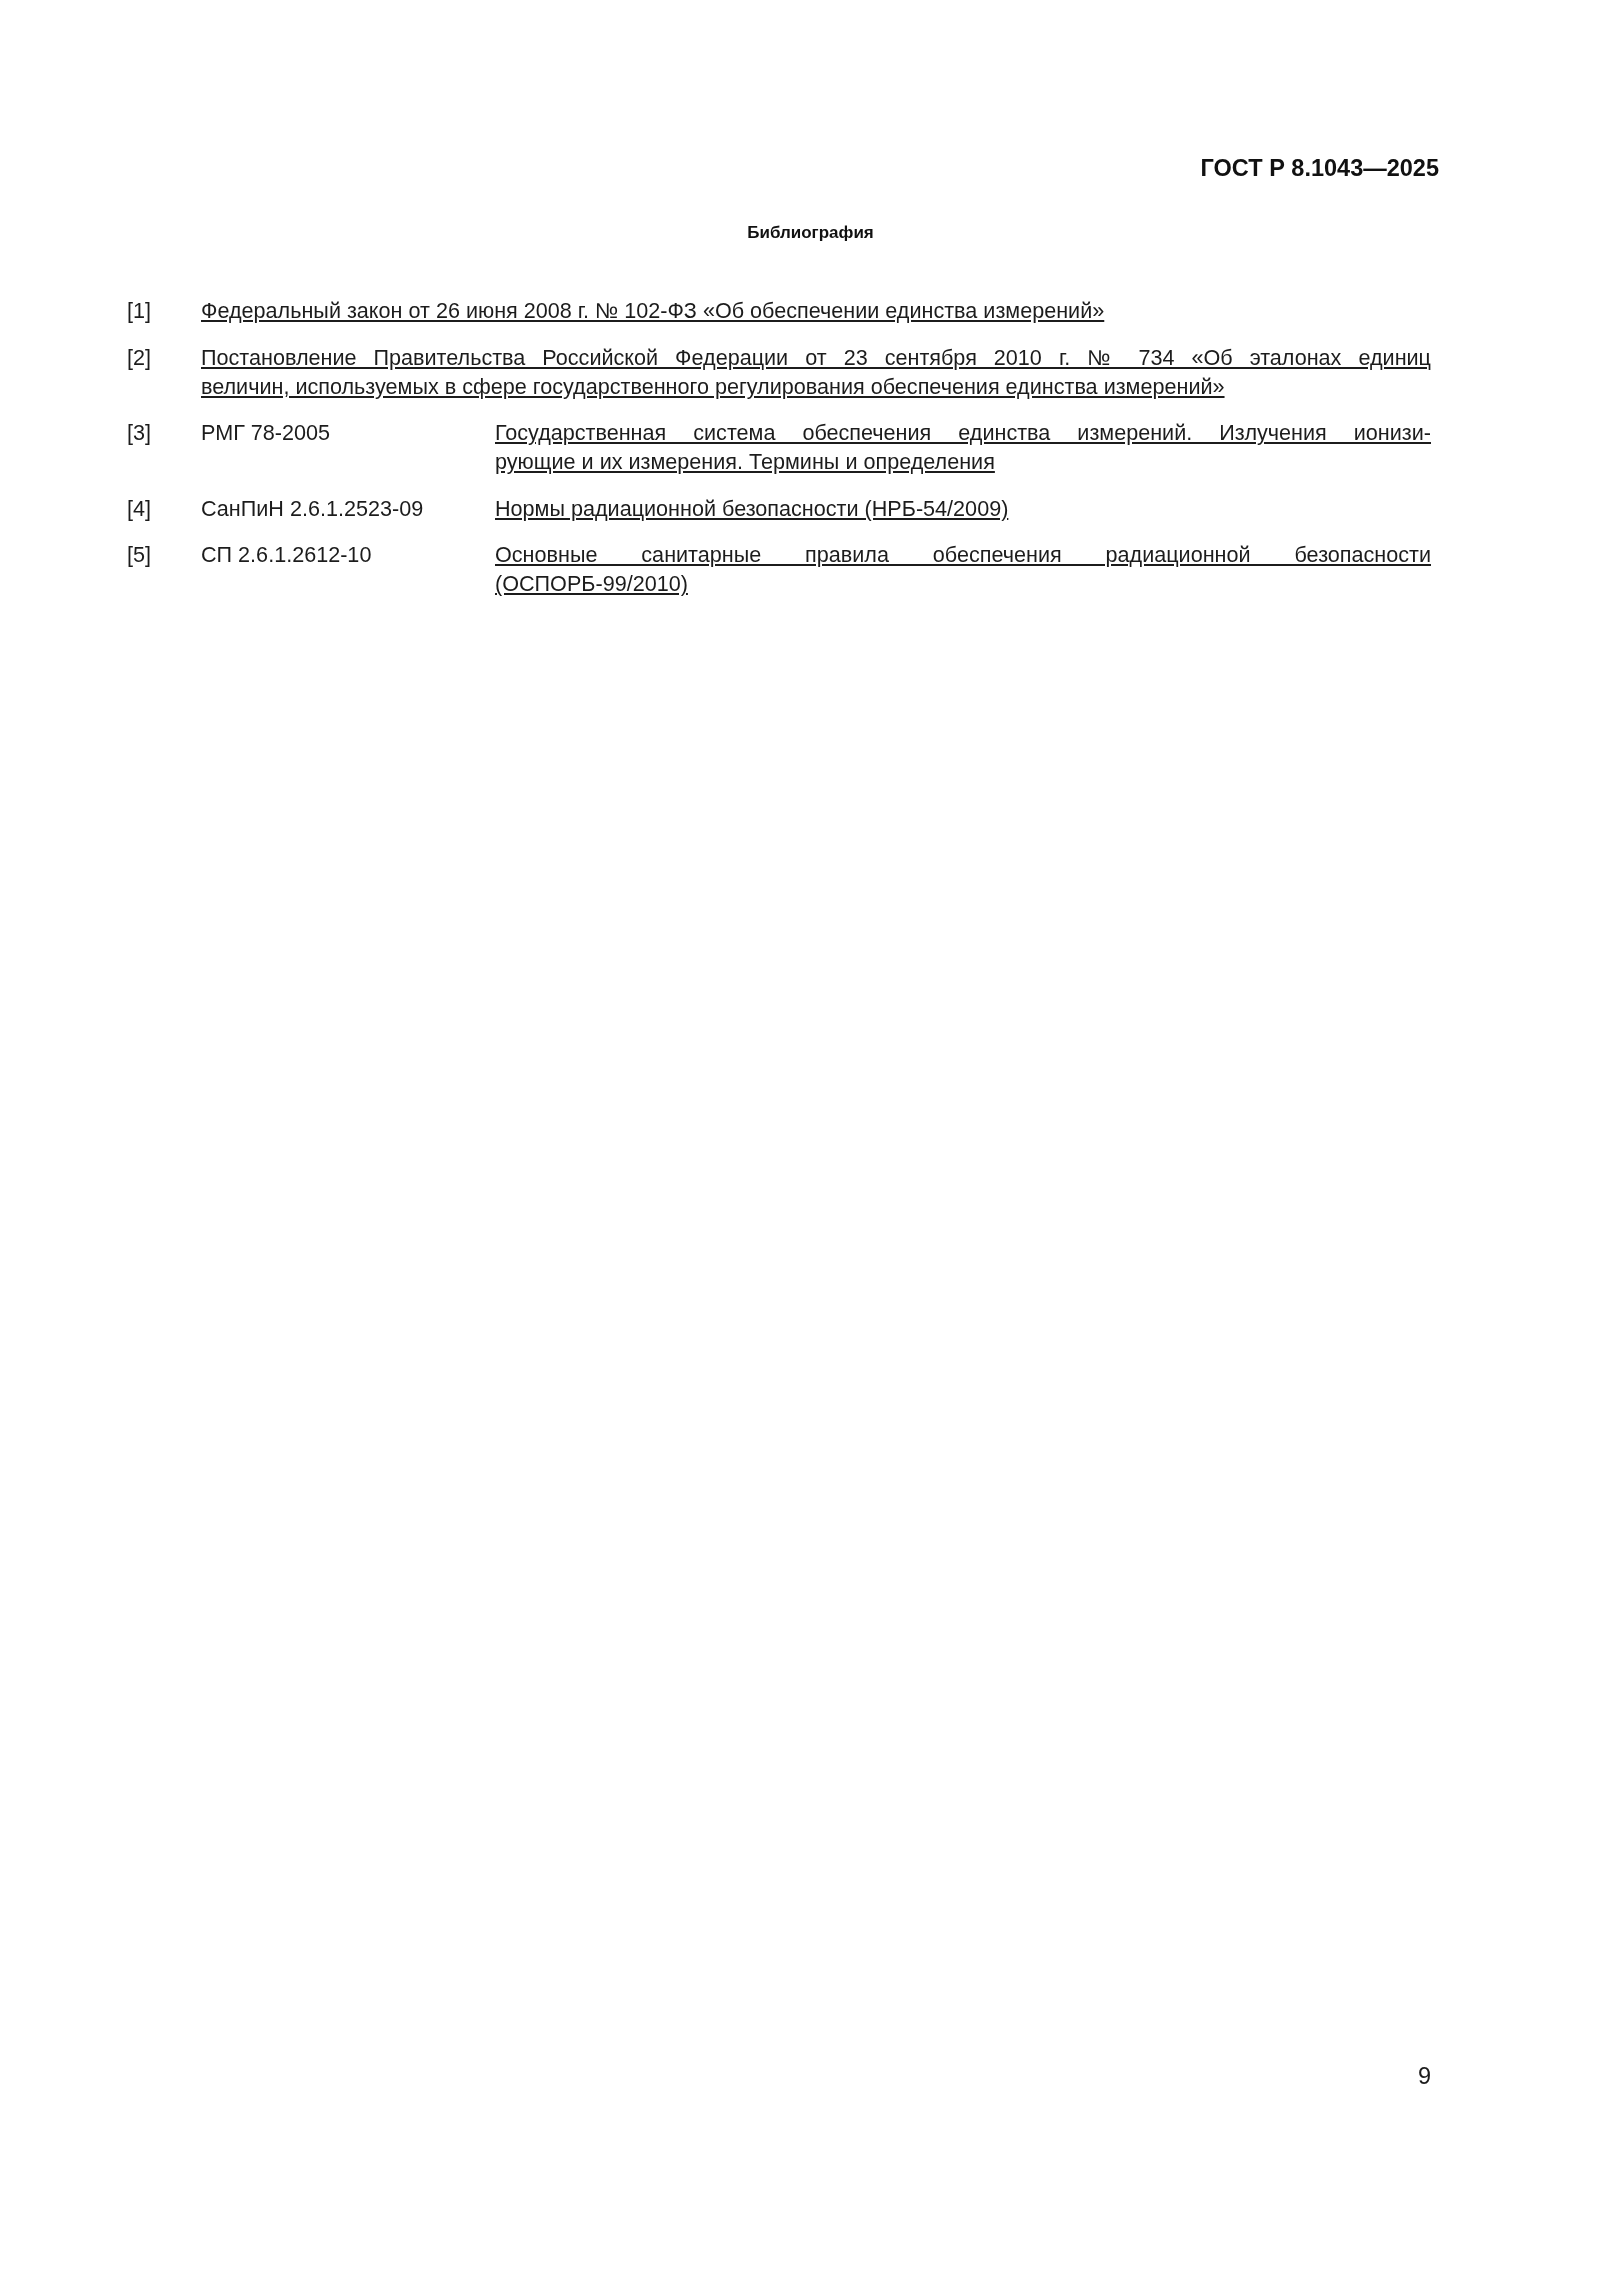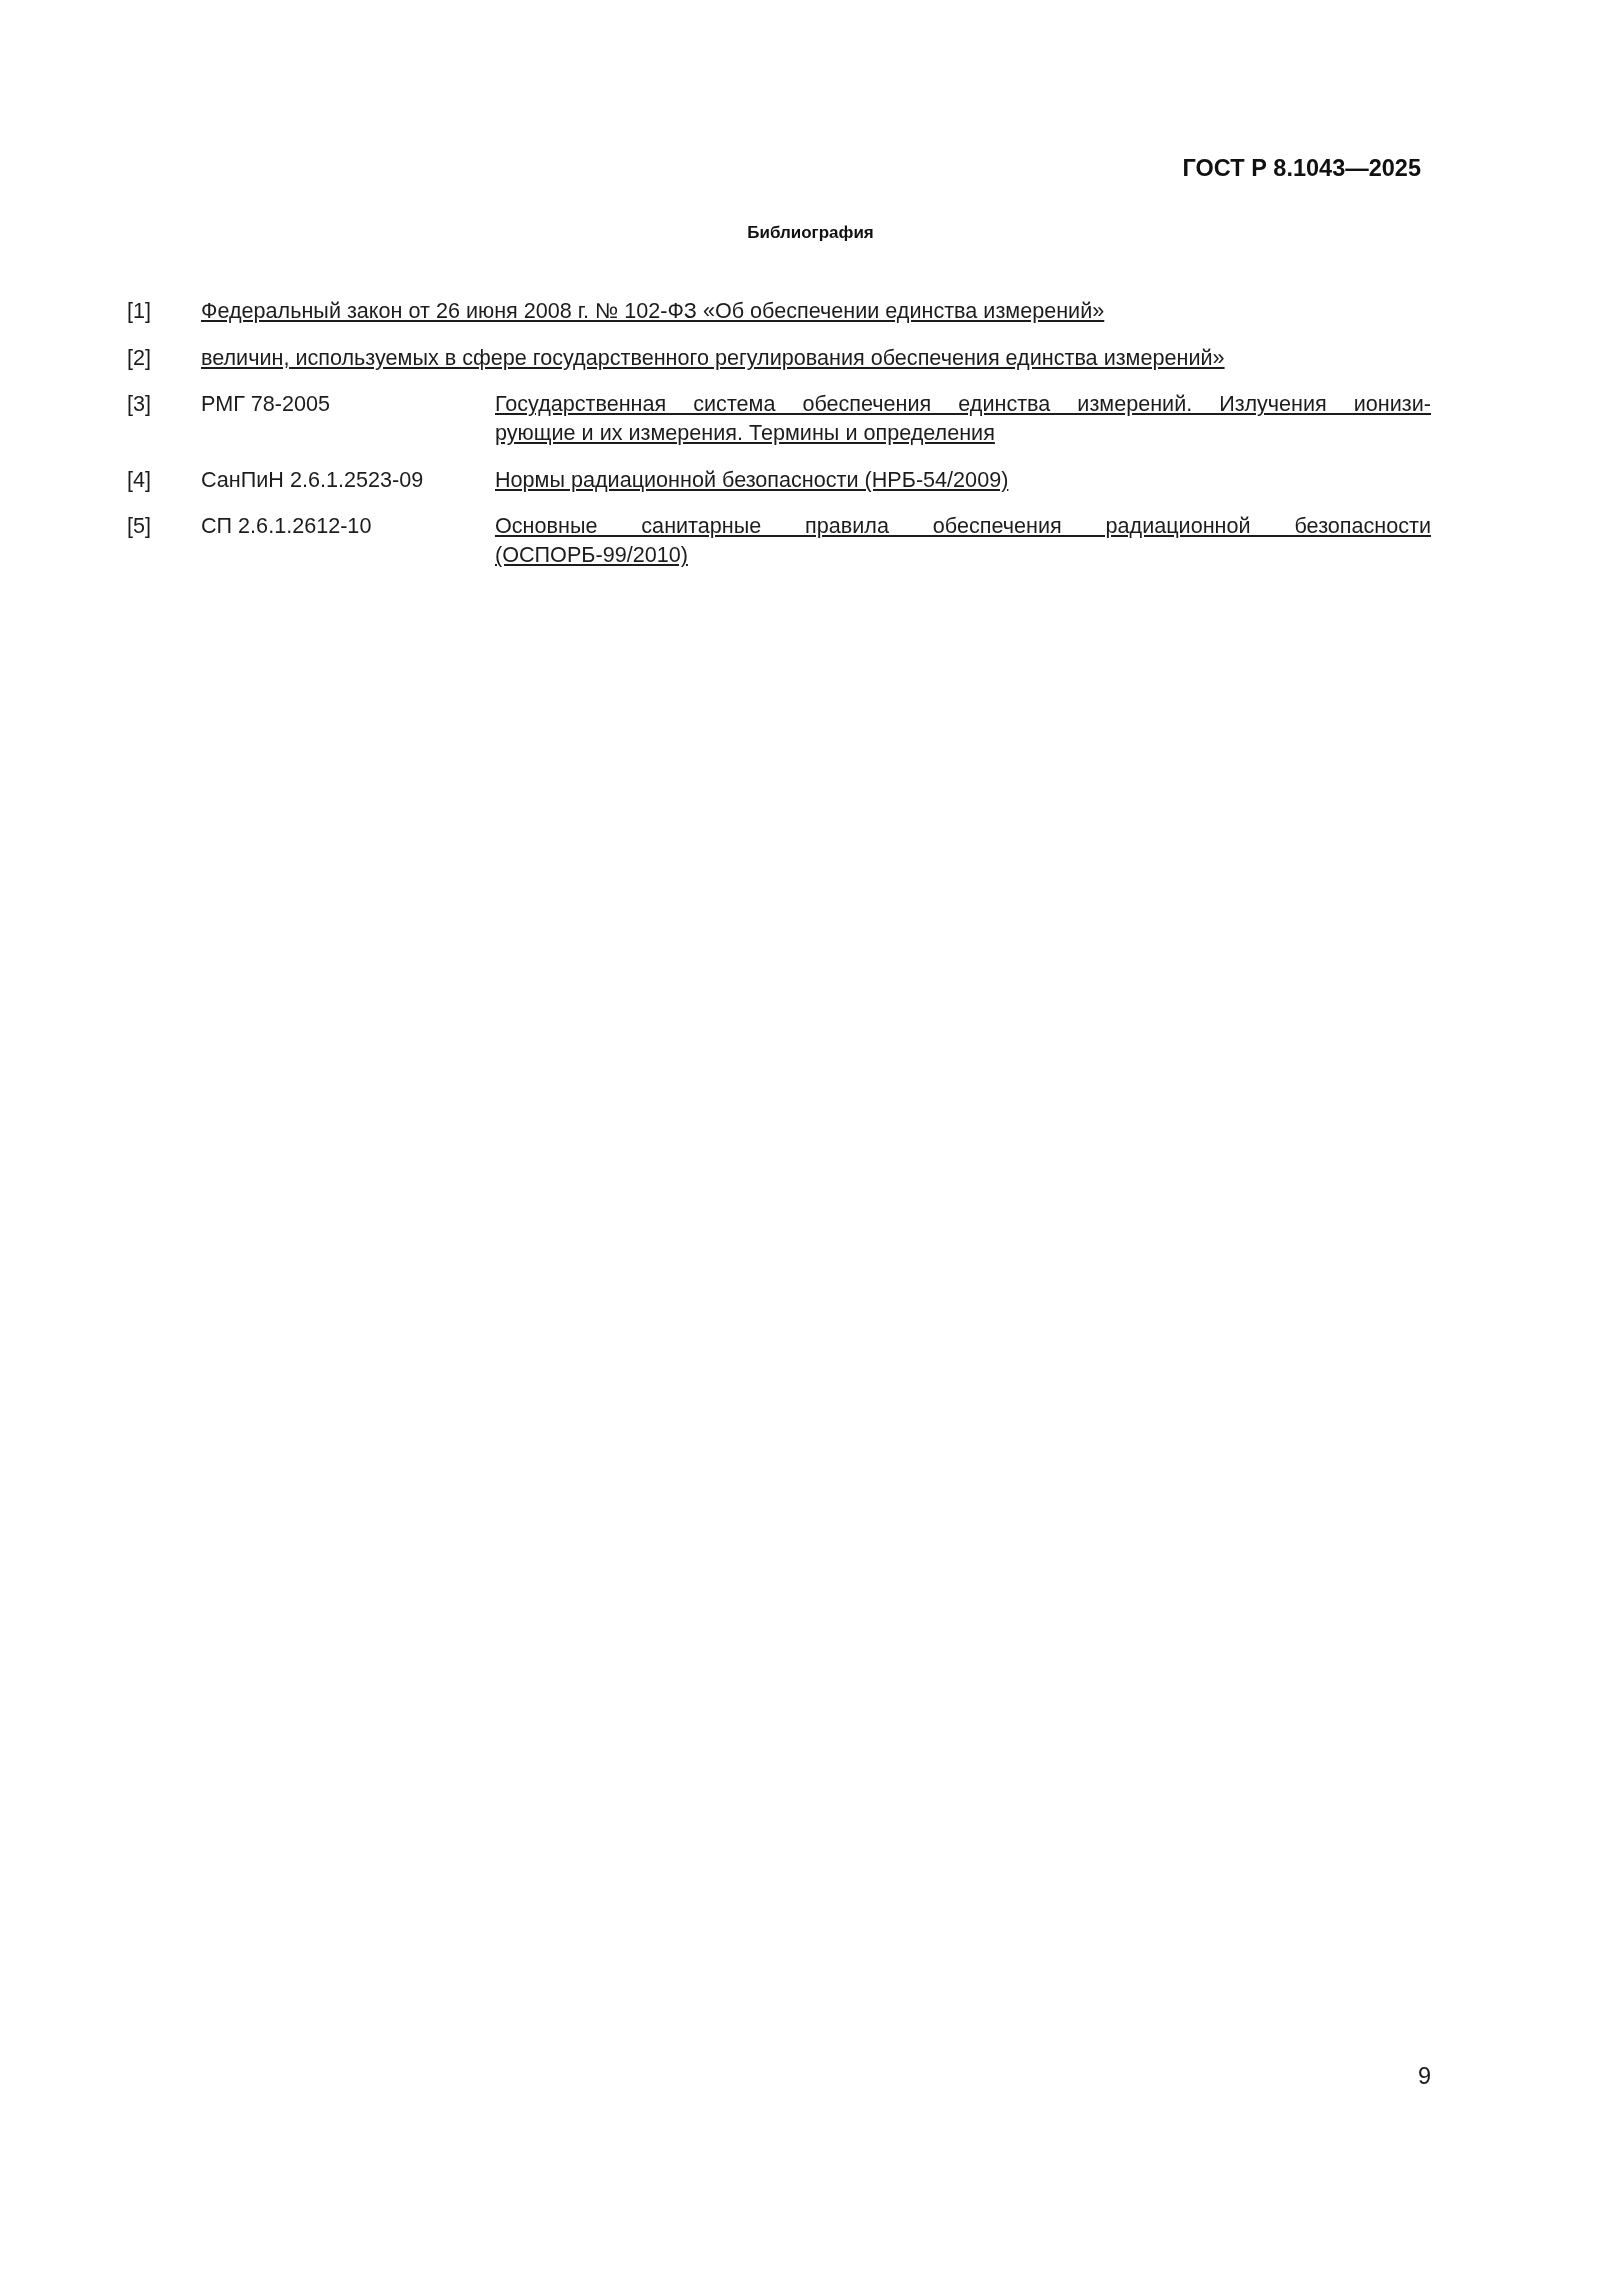--- a/index.html
+++ b/index.html
@@ -12,21 +12,21 @@
     width: 1621px;
     height: 2293px;
     background: #ffffff;
     font-family: "Liberation Sans", sans-serif;
     color: #1c1c1c;
     overflow: hidden;
   }
   .doc-code {
     position: absolute;
     top: 155px;
-    right: 200px;
+    right: 182px;
     font-size: 23.5px;
     font-weight: bold;
     color: #111111;
     white-space: nowrap;
   }
   .doc-title {
     position: absolute;
     top: 223px;
     left: 0;
     width: 100%;
@@ -92,20 +92,21 @@
     <div class="entry">
       <span class="num">[1]</span>
       <div class="text-full">
         <div class="line">Федеральный закон от 26 июня 2008 г. № 102-ФЗ «Об обеспечении единства измерений»</div>
       </div>
     </div>
 
     <div class="entry">
       <span class="num">[2]</span>
       <div class="text-full">
+        <div class="line just">Постановление Правительства Российской Федерации от 23 сентября 2010 г. № 734 «Об эталонах единиц</div>
         <div class="line">величин, используемых в сфере государственного регулирования обеспечения единства измерений»</div>
       </div>
     </div>
 
     <div class="entry">
       <span class="num">[3]</span>
       <span class="code">РМГ 78-2005</span>
       <div class="text-desc">
         <div class="line just">Государственная система обеспечения единства измерений. Излучения ионизи-</div>
         <div class="line">рующие и их измерения. Термины и определения</div>

